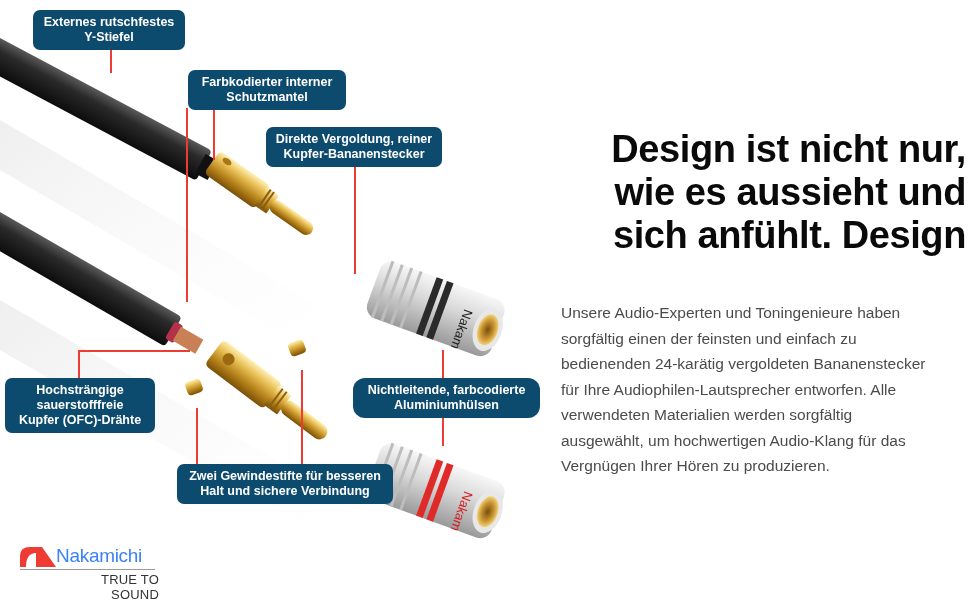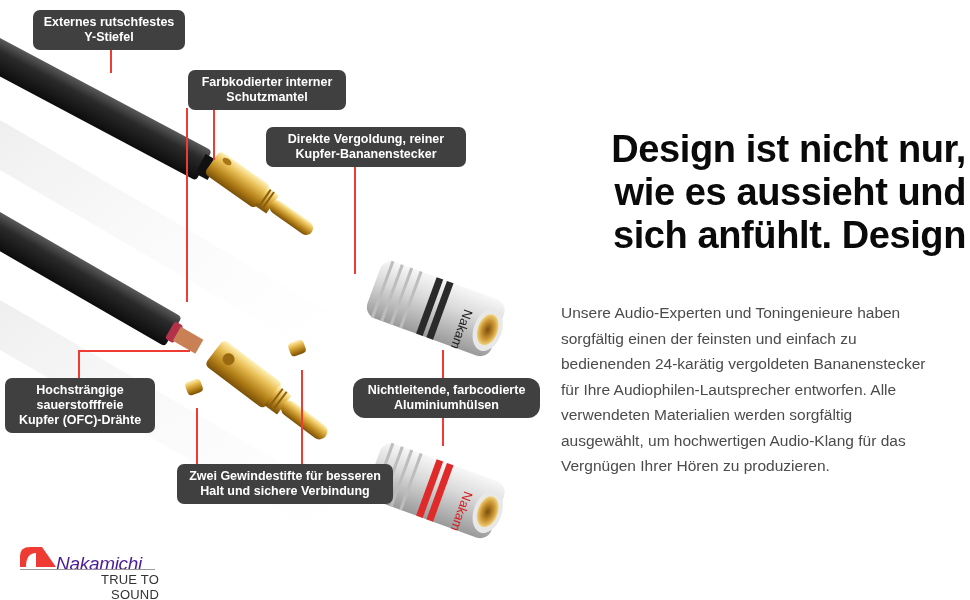--- a/index.html
+++ b/index.html
@@ -4,21 +4,21 @@
 <style>
   * { box-sizing: border-box; margin: 0; padding: 0; }
   html, body { width: 970px; height: 600px; overflow: hidden; background: #ffffff; }
   body { position: relative; font-family: "Liberation Sans", sans-serif; }
 
   .stage { position: absolute; left: 0; top: 0; width: 970px; height: 600px; }
   .art { position: absolute; left: 0; top: 0; width: 560px; height: 600px; }
 
   .callout {
     position: absolute;
-    background: #404040;
+    background: #0c4a6e;
     color: #ffffff;
     font-weight: bold;
     font-size: 12.5px;
     line-height: 15px;
     text-align: center;
     border-radius: 7px;
     padding: 5px 9px;
     white-space: nowrap;
   }
   .callout span { display: block; }
@@ -33,21 +33,21 @@
   }
   .headline span { display: block; white-space: nowrap; text-align: right; }
   .body-text {
     position: absolute; left: 561px; top: 300px; width: 405px;
     font-family: "Liberation Sans", sans-serif;
     font-size: 15.5px; line-height: 25.5px; color: #4b4b4b;
   }
   .body-text span { display: block; white-space: nowrap; }
 
   .logo { position: absolute; left: 19px; top: 545px; width: 140px; height: 40px; }
-  .logo-word { position: absolute; left: 37px; top: 8px; font-size: 19px; color: #4c1d95; letter-spacing: -0.3px; font-style: italic; }
+  .logo-word { position: absolute; left: 37px; top: 0; font-size: 19px; color: #3b82f6; letter-spacing: -0.3px; }
   .logo-rule { position: absolute; left: 1px; top: 24px; width: 135px; height: 1px; background: #9a9a9a; }
   .logo-tag { position: absolute; left: 38px; top: 27px; font-size: 13px; color: #333; letter-spacing: 0.2px; text-align: right; }
 </style>
 </head>
 <body>
 
 <div class="stage">
 
   <svg class="art" viewBox="0 0 560 600" xmlns="http://www.w3.org/2000/svg">
     <defs>
@@ -160,21 +160,21 @@
   <div class="vline" style="left:301px; top:370px; height:94px;"></div>
 
   <div class="callout" style="left:33px; top:10px; width:152px;">
     <span>Externes rutschfestes</span>
     <span>Y-Stiefel</span>
   </div>
   <div class="callout" style="left:156px; top:70px; width:158px;margin-left:32px;">
     <span>Farbkodierter interner</span>
     <span>Schutzmantel</span>
   </div>
-  <div class="callout" style="left:266px; top:127px; width:200px;">
+  <div class="callout" style="left:266px; top:127px; width:176px;">
     <span>Direkte Vergoldung, reiner</span>
     <span>Kupfer-Bananenstecker</span>
   </div>
   <div class="callout" style="left:5px; top:378px; width:150px;">
     <span>Hochsträngige</span>
     <span>sauerstofffreie</span>
     <span>Kupfer (OFC)-Drähte</span>
   </div>
   <div class="callout" style="left:353px; top:378px; width:187px;border-radius:12px;">
     <span>Nichtleitende, farbcodierte</span>

